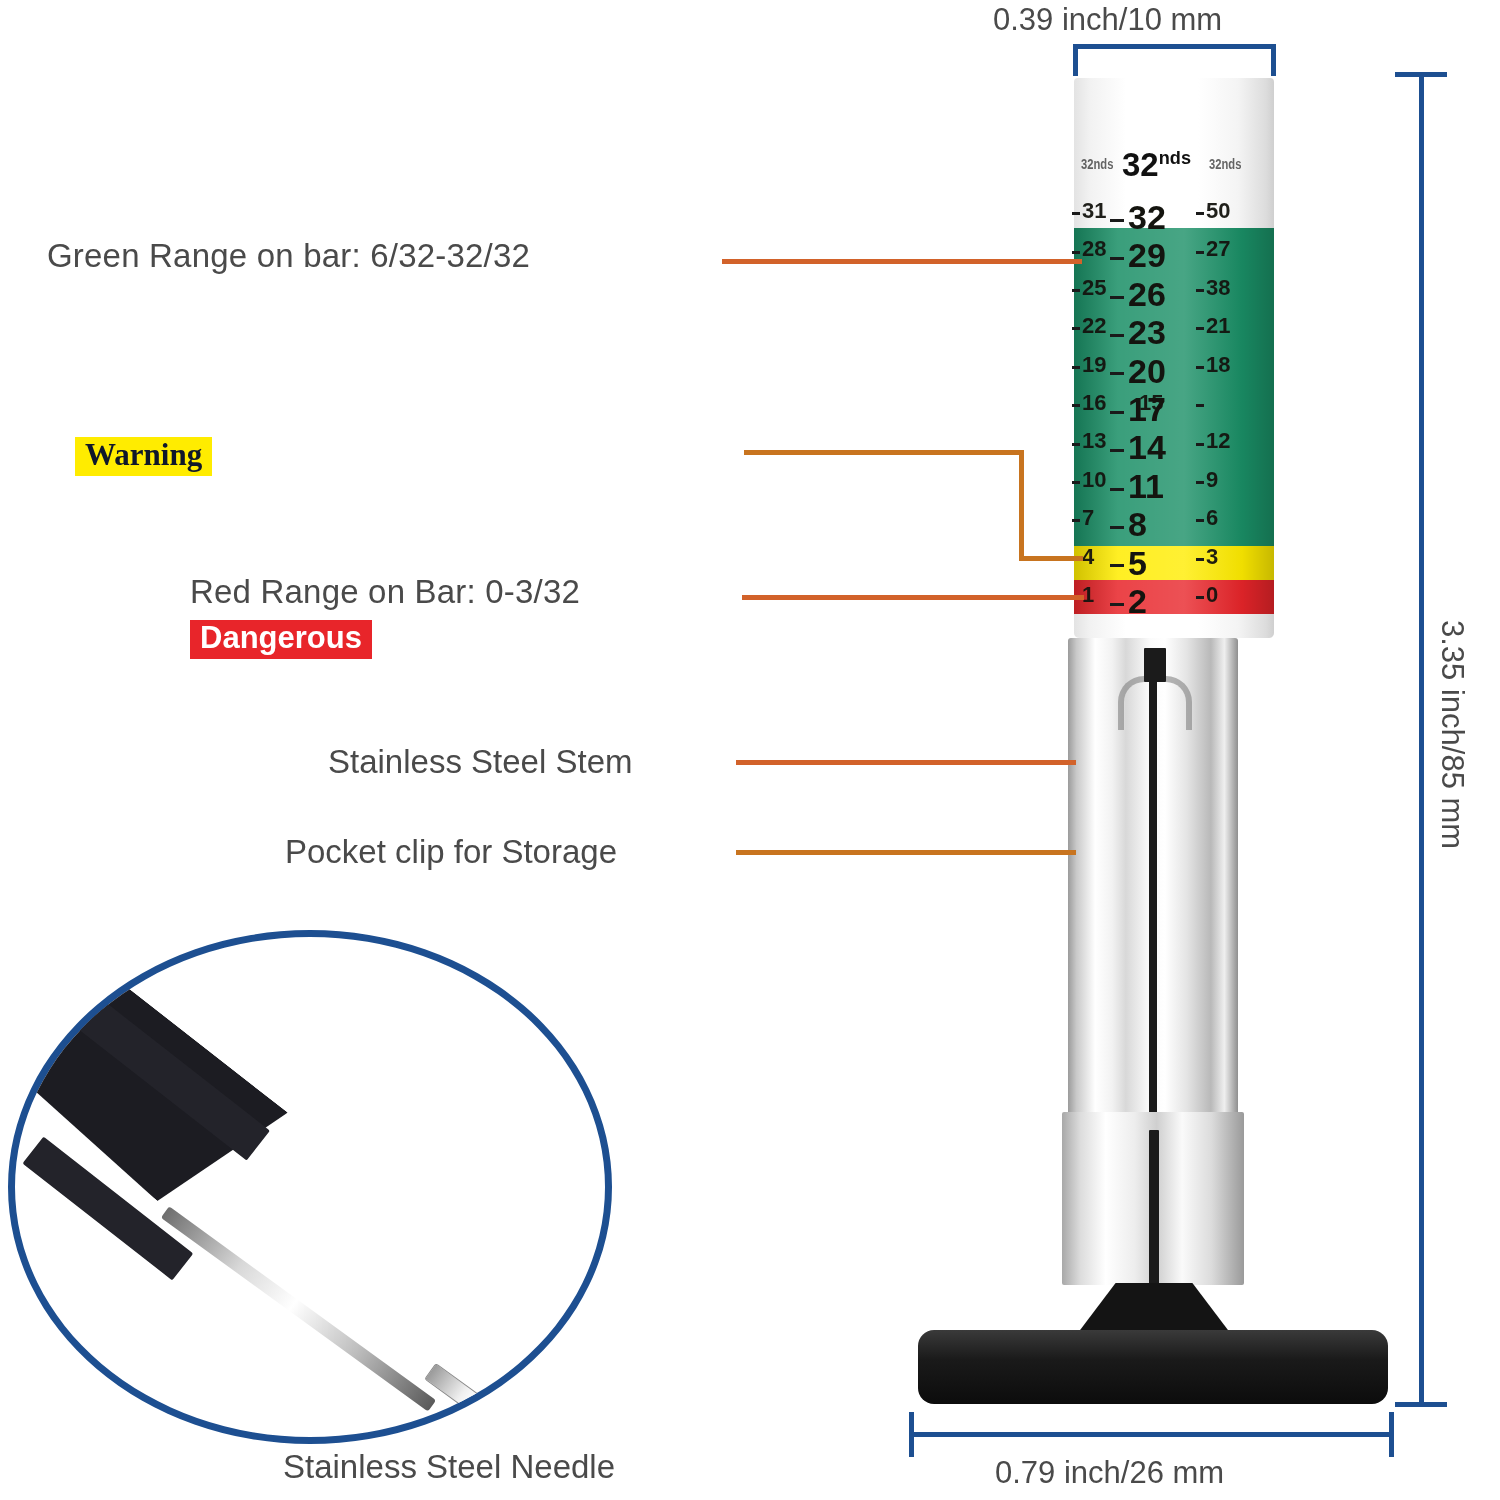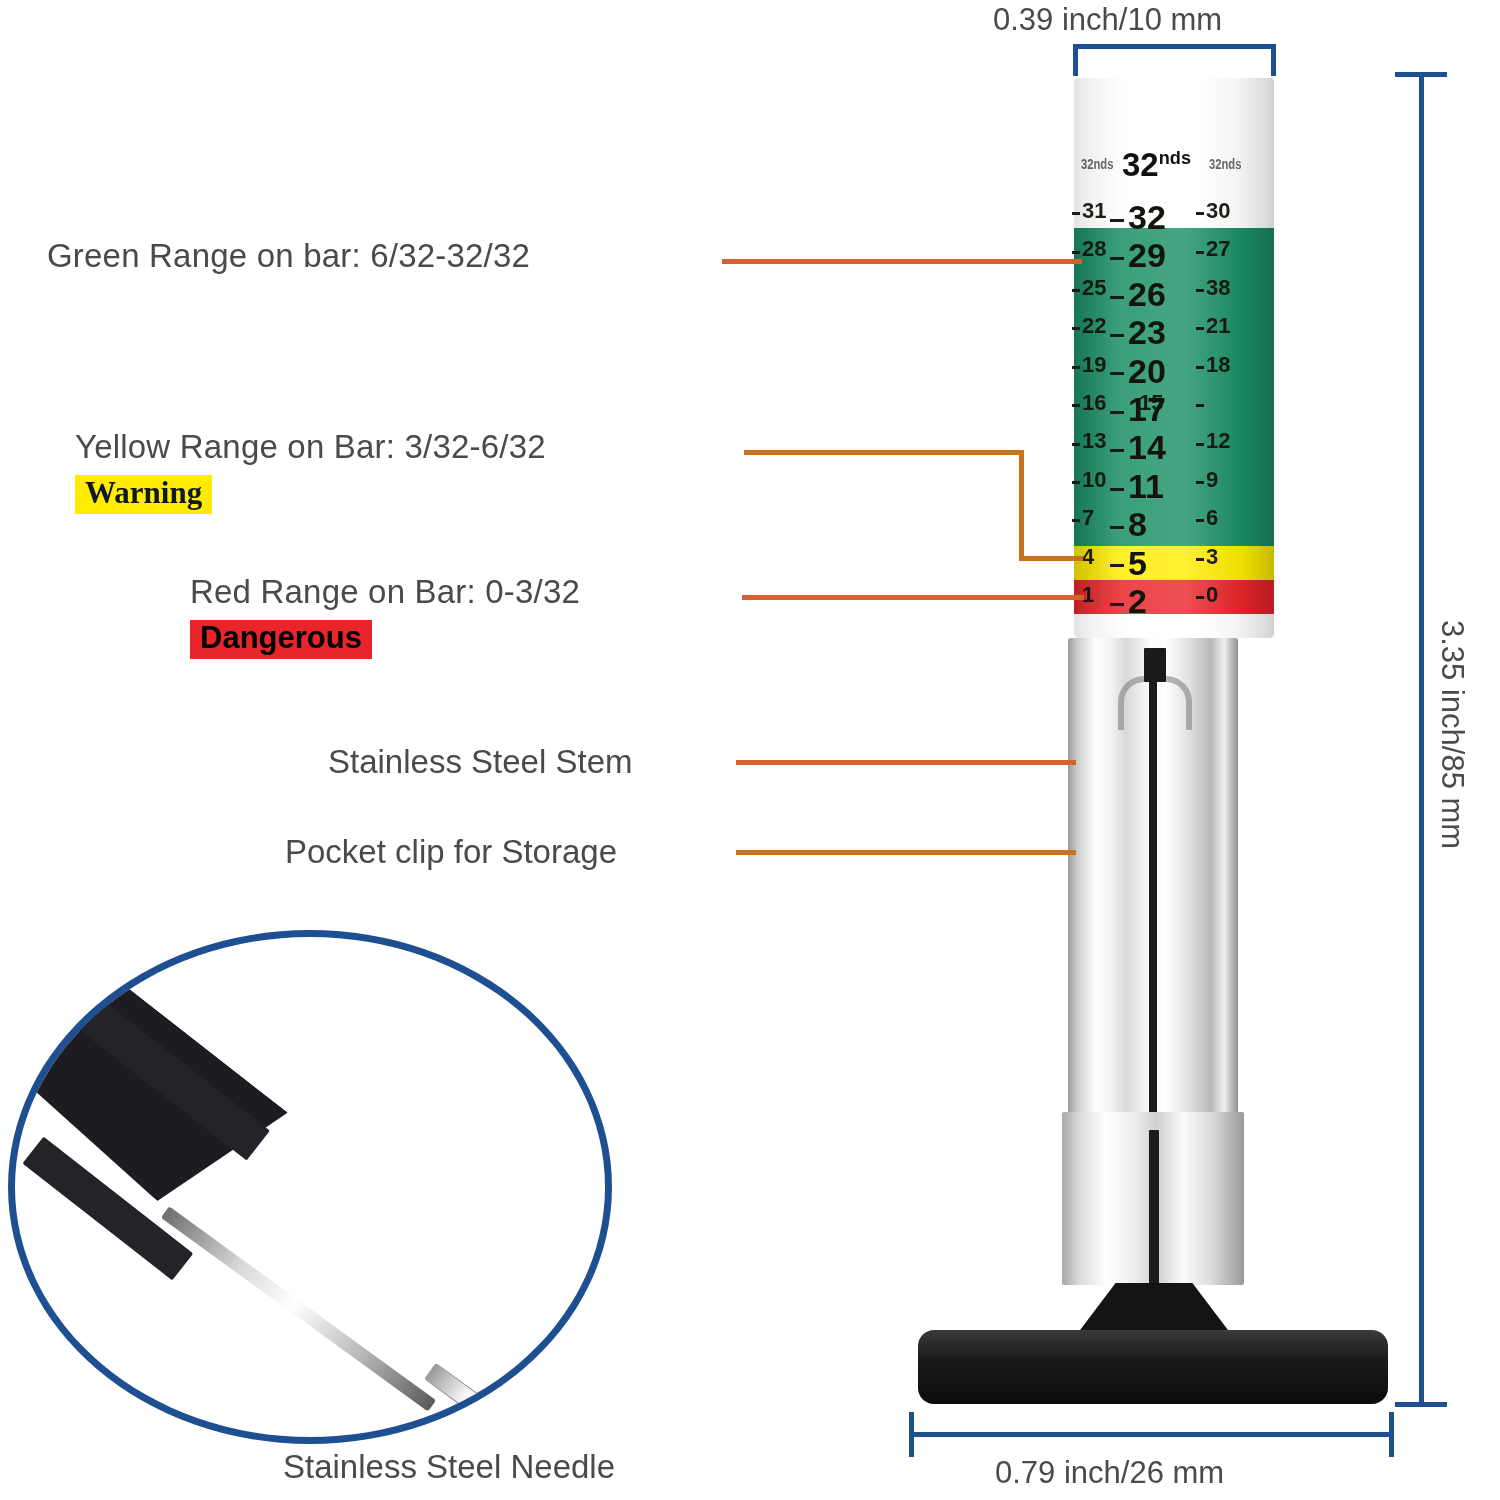--- a/index.html
+++ b/index.html
@@ -27,21 +27,21 @@
   .badge{
     display:inline-block;
     font-size:31px;
     font-weight:700;
     padding:2px 10px 4px 10px;
     line-height:1.05;
     white-space:nowrap;
   }
   .badge.safe{background:#1a8f66;color:#ffffff;}
   .badge.warning{background:#ffec00;color:#0f172a;font-family:Liberation Serif, serif;}
-  .badge.danger{background:#e8252a;color:#000000;text-align:center;}
+  .badge.danger{background:#e8252a;color:#ffffff;text-align:center;}
 
   .plain-label{
     font-size:33px;color:#4a4a4a;white-space:nowrap;font-weight:400;
   }
 
   
   .lead-h{position:absolute;height:5px;background:#d2622a;}
   .lead-v{position:absolute;width:5px;background:#d2622a;}
   .lead-h.warm{background:#c8741f;}
 
@@ -249,21 +249,21 @@
         <div class="scale-num" style="left: 1128px; top: 430.4px; font-size: 34px; opacity: 1;">14</div>
         <div class="tick" style="left: 1110px; top: 449.1px; width: 14px;"></div>
         <div class="scale-num" style="left: 1128px; top: 468.8px; font-size: 34px; opacity: 1;">11</div>
         <div class="tick" style="left: 1110px; top: 487.5px; width: 14px;"></div>
         <div class="scale-num" style="left: 1128px; top: 507.2px; font-size: 34px; opacity: 1;">8</div>
         <div class="tick" style="left: 1110px; top: 525.9px; width: 14px;"></div>
         <div class="scale-num" style="left: 1128px; top: 545.6px; font-size: 34px; opacity: 1;">5</div>
         <div class="tick" style="left: 1110px; top: 564.3px; width: 14px;"></div>
         <div class="scale-num" style="left: 1128px; top: 584px; font-size: 34px; opacity: 1;">2</div>
         <div class="tick" style="left: 1110px; top: 602.7px; width: 14px;"></div>
-        <div class="scale-num" style="left: 1206px; top: 200px; font-size: 22px; opacity: 0.95;">30</div>
+        <div class="scale-num" style="left: 1206px; top: 200px; font-size: 22px; opacity: 0.95;">50</div>
         <div class="tick" style="left: 1196px; top: 212.1px; width: 8px;"></div>
         <div class="scale-num" style="left: 1206px; top: 238.4px; font-size: 22px; opacity: 0.95;">27</div>
         <div class="tick" style="left: 1196px; top: 250.5px; width: 8px;"></div>
         <div class="scale-num" style="left: 1206px; top: 276.8px; font-size: 22px; opacity: 0.95;">38</div>
         <div class="tick" style="left: 1196px; top: 288.9px; width: 8px;"></div>
         <div class="scale-num" style="left: 1206px; top: 315.2px; font-size: 22px; opacity: 0.95;">21</div>
         <div class="tick" style="left: 1196px; top: 327.3px; width: 8px;"></div>
         <div class="scale-num" style="left: 1206px; top: 353.6px; font-size: 22px; opacity: 0.95;">18</div>
         <div class="tick" style="left: 1196px; top: 365.7px; width: 8px;"></div>
         <div class="scale-num" style="left: 1139px; top: 392px; font-size: 22px; opacity: 0.95;">15</div>
@@ -304,21 +304,20 @@
 
   <div class="lead-h" style="left:736px;top:760px;width:340px;"></div>
 
   <div class="lead-h warm" style="left:736px;top:850px;width:340px;"></div>
 
   <div class="abs" style="left:47px;top:237px;">
     <div class="callout-title">Green Range on bar: 6/32-32/32</div>
   </div>
 
   <div class="abs" style="left:75px;top:428px;">
-    <div class="callout-title">Yellow Range on Bar: 3/32-6/32</div>
     <div style="margin-top:9px;">
       <span class="badge warning">Warning</span>
     </div>
   </div>
 
   <div class="abs" style="left:190px;top:573px;">
     <div class="callout-title">Red Range on Bar: 0-3/32</div>
     <div style="margin-top:9px;">
       <span class="badge danger">Dangerous</span>
     </div>

